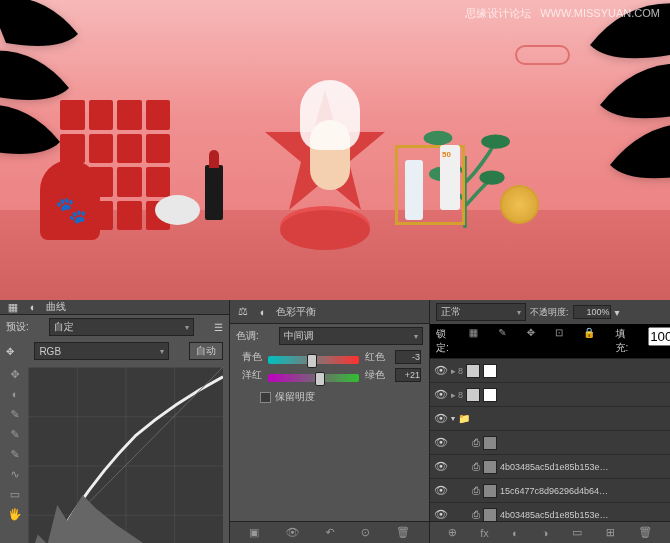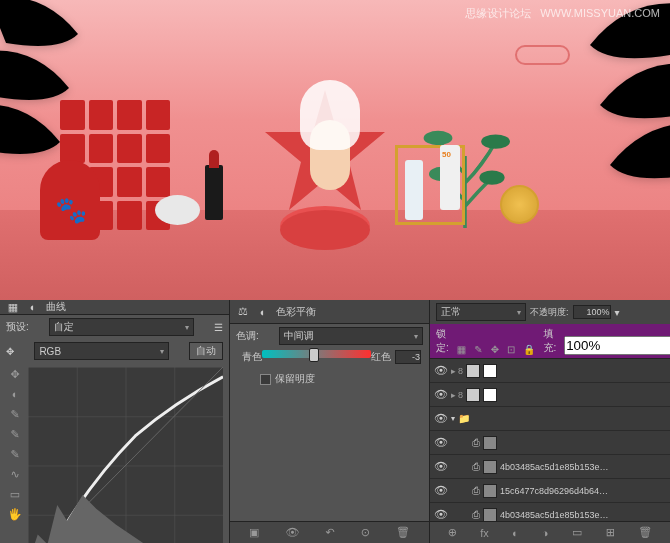--- a/index.html
+++ b/index.html
@@ -42,33 +42,33 @@
 .p-tabs .icon{width:14px;height:14px;display:flex;align-items:center;justify-content:center;font-size:11px}
 .ctrl-row{display:flex;align-items:center;padding:3px 6px;gap:20px}
 .dropdown{flex:1;height:18px;background:#3a3a3a;border:1px solid #222;display:flex;align-items:center;padding:0 4px;justify-content:space-between}
 .dropdown .chev{font-size:8px;color:#999}
 .btn{padding:1px 6px;background:#5a5a5a;border:1px solid #222}
 .curve-area{flex:1;padding:4px 6px;display:flex;gap:4px}
 .curve-tools{width:18px;display:flex;flex-direction:column;gap:6px;align-items:center}
 .curve-tools div{width:14px;height:14px;font-size:11px;color:#999;display:flex;align-items:center;justify-content:center}
 .curve-graph{flex:1;background:#3a3a3a;position:relative}
 .curve-graph svg{width:100%;height:100%}
-.slider-row{display:flex;align-items:flex-start;padding:2px 8px;}
+.slider-row{display:flex;align-items:flex-end;padding:2px 8px;gap:6px}
 .slider-row .lbl{width:24px;text-align:right}
 .slider-row .lbl2{width:24px}
 .slider-track{flex:1;height:8px;background:linear-gradient(90deg,var(--c1),var(--c2));position:relative;border-radius:2px}
 .slider-track::after{content:"";position:absolute;top:-2px;left:var(--p,50%);width:8px;height:12px;background:#ccc;border:1px solid #222;border-radius:2px;transform:translateX(-50%)}
 .slider-row input{width:26px;height:14px;background:#3a3a3a;border:1px solid #222;color:#ccc;font-size:9px;text-align:right}
 .chk{display:flex;align-items:center;gap:4px;padding:6px 30px}
 .chk .box{width:11px;height:11px;border:1px solid #888;background:#3a3a3a}
 .layers-top{display:flex;padding:3px 6px;gap:4px;align-items:center;background:#454545}
 .layers-top .dropdown{flex:1;max-width:90px}
 .layers-top .lbl{font-size:9px}
 .layers-top input{width:38px;height:14px;background:#3a3a3a;border:1px solid #222;color:#ccc;font-size:9px;text-align:right}
-.layers-lock{display:flex;padding:3px 6px;gap:8px;align-items:flex-end;background:#701a75;border-bottom:1px solid #222}
+.layers-lock{display:flex;padding:3px 6px;gap:20px;align-items:flex-start;background:#000000;border-bottom:1px solid #222}
 .layers-lock .icon{width:12px;font-size:10px;color:#999;text-align:center}
 .layer-list{flex:1;overflow:hidden;background:#3a3a3a}
 .layer{display:flex;align-items:center;height:24px;border-bottom:1px solid #2a2a2a;padding:0 4px;gap:3px}
 .layer .eye{width:14px;font-size:11px}
 .layer .thumb{width:14px;height:14px;background:#888;border:1px solid #222}
 .layer .thumb.white{background:#fff}
 .layer .thumb.adj{background:#ccc}
 .layer .name{font-size:9px;white-space:nowrap;overflow:hidden;text-overflow:ellipsis;flex:1}
 .layer .indent{width:18px}
 .layer .link{font-size:9px;color:#999}
@@ -203,20 +203,26 @@
           <span class="chev">▾</span>
         </div>
   </div>
   <div id="sliders">
         <div class="slider-row">
           <span class="lbl">青色</span>
           <div class="slider-track" style="--c1:#00c0c0;--c2:#ff3030;--p:48%"></div>
           <span class="lbl2">红色</span>
           <input value="-3" style="">
         </div>
+        <div class="slider-row">
+          <span class="lbl">洋红</span>
+          <div class="slider-track" style="--c1:#c000c0;--c2:#30c030;--p:57%"></div>
+          <span class="lbl2">绿色</span>
+          <input value="+21" style="">
+        </div>
       </div>
   <div class="chk">
     <span class="box"></span>
         <span>保留明度</span>
   </div>
   <div style="flex:1"></div>
   <div class="bottom-icons">
     <div>▣</div>
     <div>👁</div>
     <div>↶</div>

